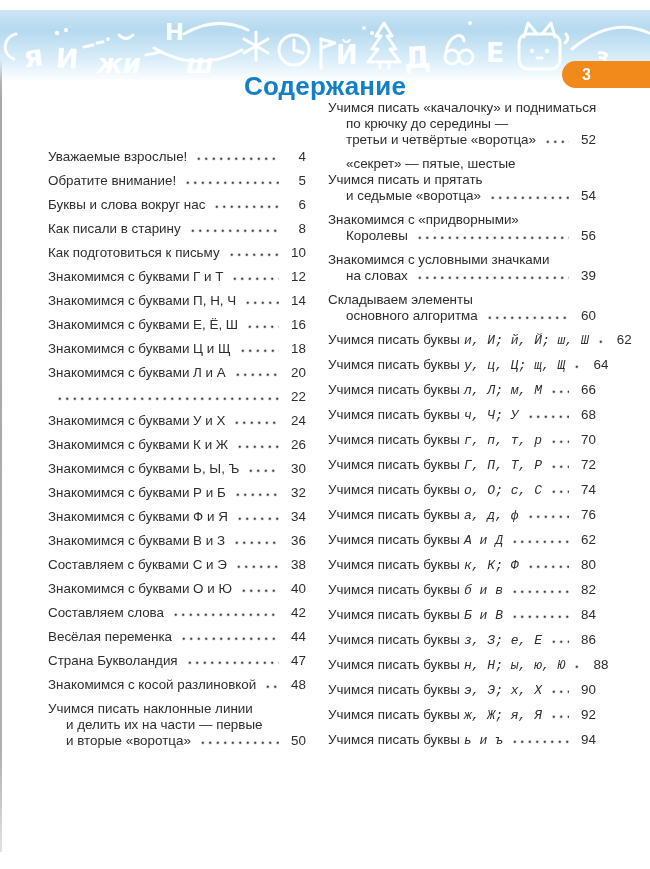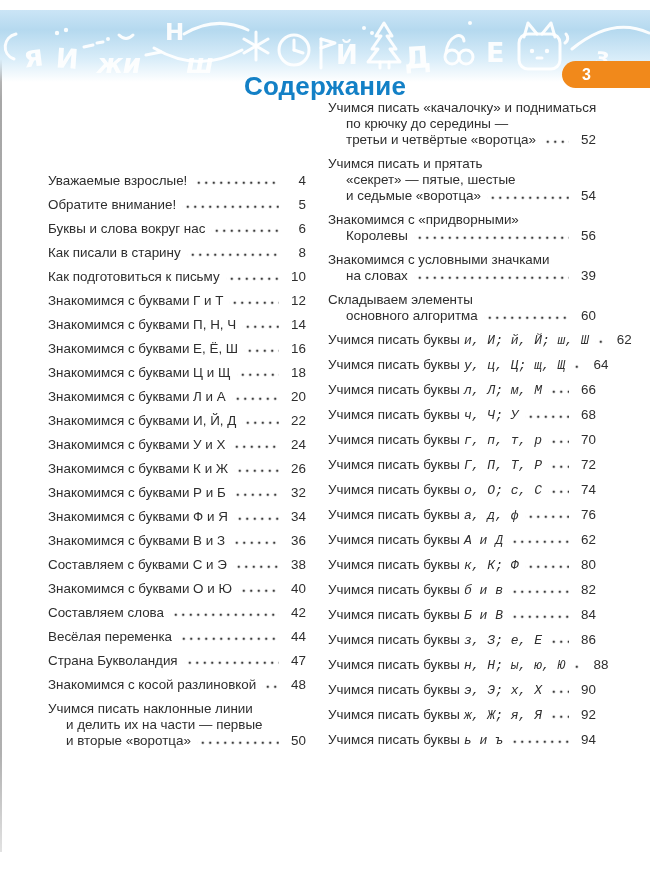--- a/index.html
+++ b/index.html
@@ -192,37 +192,43 @@
         </div>
         <div class="toc-entry">
           <div class="toc-row">
             <span class="toc-text">Знакомимся с буквами Л и А</span>
             <span class="dots"></span>
             <span class="toc-page">20</span>
           </div>
         </div>
         <div class="toc-entry">
           <div class="toc-row">
-            <span class="toc-text">Знакомимся с буквами И, Й, Д</span>
             <span class="dots"></span>
             <span class="toc-page">22</span>
           </div>
         </div>
         <div class="toc-entry">
           <div class="toc-row">
             <span class="toc-text">Знакомимся с буквами У и Х</span>
             <span class="dots"></span>
             <span class="toc-page">24</span>
           </div>
         </div>
         <div class="toc-entry">
           <div class="toc-row">
             <span class="toc-text">Знакомимся с буквами К и Ж</span>
             <span class="dots"></span>
             <span class="toc-page">26</span>
+          </div>
+        </div>
+        <div class="toc-entry">
+          <div class="toc-row">
+            <span class="toc-text">Знакомимся с буквами Ь, Ы, Ъ</span>
+            <span class="dots"></span>
+            <span class="toc-page">30</span>
           </div>
         </div>
         <div class="toc-entry">
           <div class="toc-row">
             <span class="toc-text">Знакомимся с буквами Р и Б</span>
             <span class="dots"></span>
             <span class="toc-page">32</span>
           </div>
         </div>
         <div class="toc-entry">
@@ -296,22 +302,22 @@
         <div class="toc-entry">
           <div class="toc-line">Учимся писать «качалочку» и подниматься</div>
           <div class="toc-line indent">по крючку до середины —</div>
           <div class="toc-row indent">
             <span class="toc-text">третьи и четвёртые «воротца»</span>
             <span class="dots"></span>
             <span class="toc-page">52</span>
           </div>
         </div>
         <div class="toc-entry">
+          <div class="toc-line indent">«секрет» — пятые, шестые</div>
           <div class="toc-line">Учимся писать и прятать</div>
-          <div class="toc-line indent">«секрет» — пятые, шестые</div>
           <div class="toc-row indent">
             <span class="toc-text">и седьмые «воротца»</span>
             <span class="dots"></span>
             <span class="toc-page">54</span>
           </div>
         </div>
         <div class="toc-entry">
           <div class="toc-line">Знакомимся с «придворными»</div>
           <div class="toc-row indent">
             <span class="toc-text">Королевы</span>

